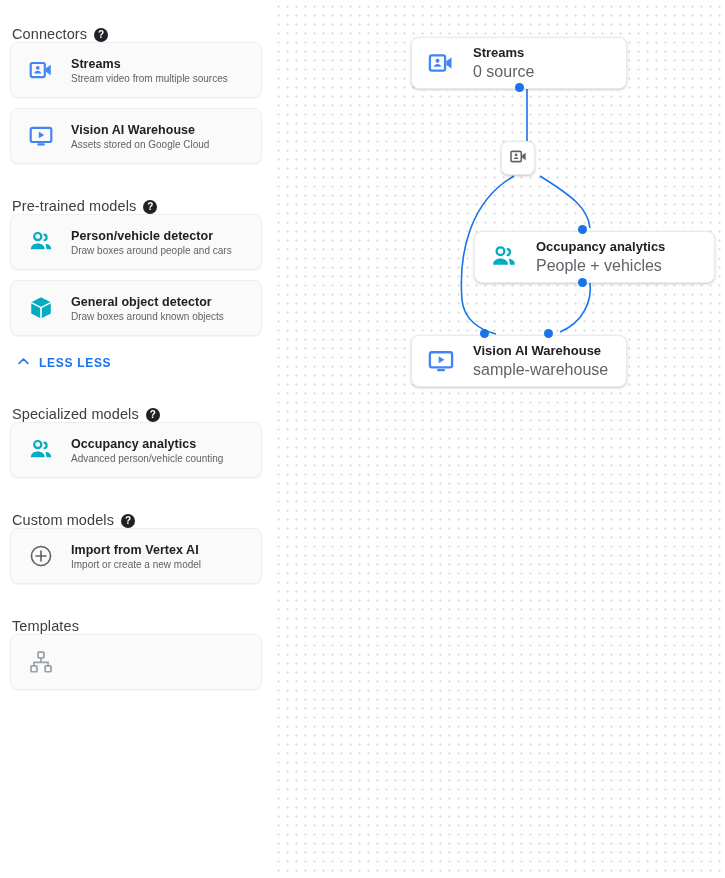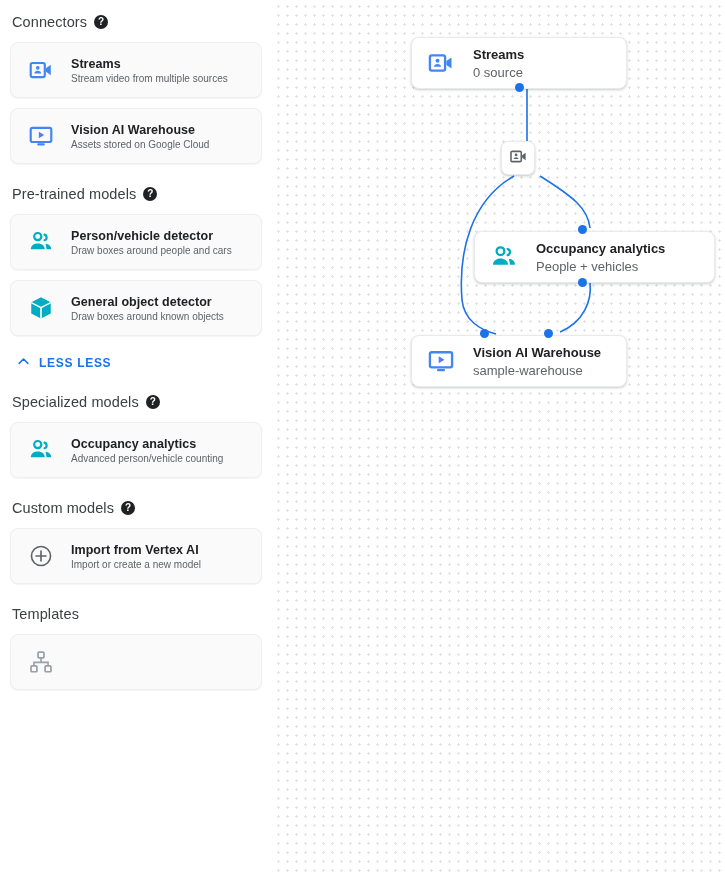--- a/index.html
+++ b/index.html
@@ -16,21 +16,21 @@
   #sidebar {
     width: 272px;
     height: 878px;
     background: #ffffff;
     padding: 0 10px;
     overflow: hidden;
     flex: 0 0 272px;
   }
   .section-head {
     display: flex;
-    align-items: center;
+    align-items: flex-end;
     gap: 7px;
     padding: 0 0 0 2px;
     height: 40px;
     margin-top: 2px;
   }
   .section-title {
     font-size: 14.5px;
     color: #3c4043;
     letter-spacing: .1px;
   }
@@ -119,21 +119,21 @@
     cursor: pointer;
   }
   .node-icon {
     width: 30px; height: 30px;
     flex: 0 0 30px;
     display: flex; align-items: center; justify-content: center;
     margin-right: 17px;
   }
   .node-text { display: flex; flex-direction: column; gap: 3px; }
   .node-title { font-size: 13px; font-weight: bold; color: #202124; white-space: nowrap; }
-  .node-sub { font-size: 13px; color: #5f6368; white-space: nowrap; }
+  .node-sub { font-size: 16px; color: #5f6368; white-space: nowrap; }
 
   .mini-node {
     position: absolute;
     width: 34px; height: 34px;
     background: #ffffff;
     border: 1px solid #e8eaed;
     border-radius: 7px;
     box-shadow: 0 1px 3px rgba(60,64,67,.20), 0 1px 2px rgba(60,64,67,.10);
     display: flex; align-items: center; justify-content: center;
     cursor: pointer;

